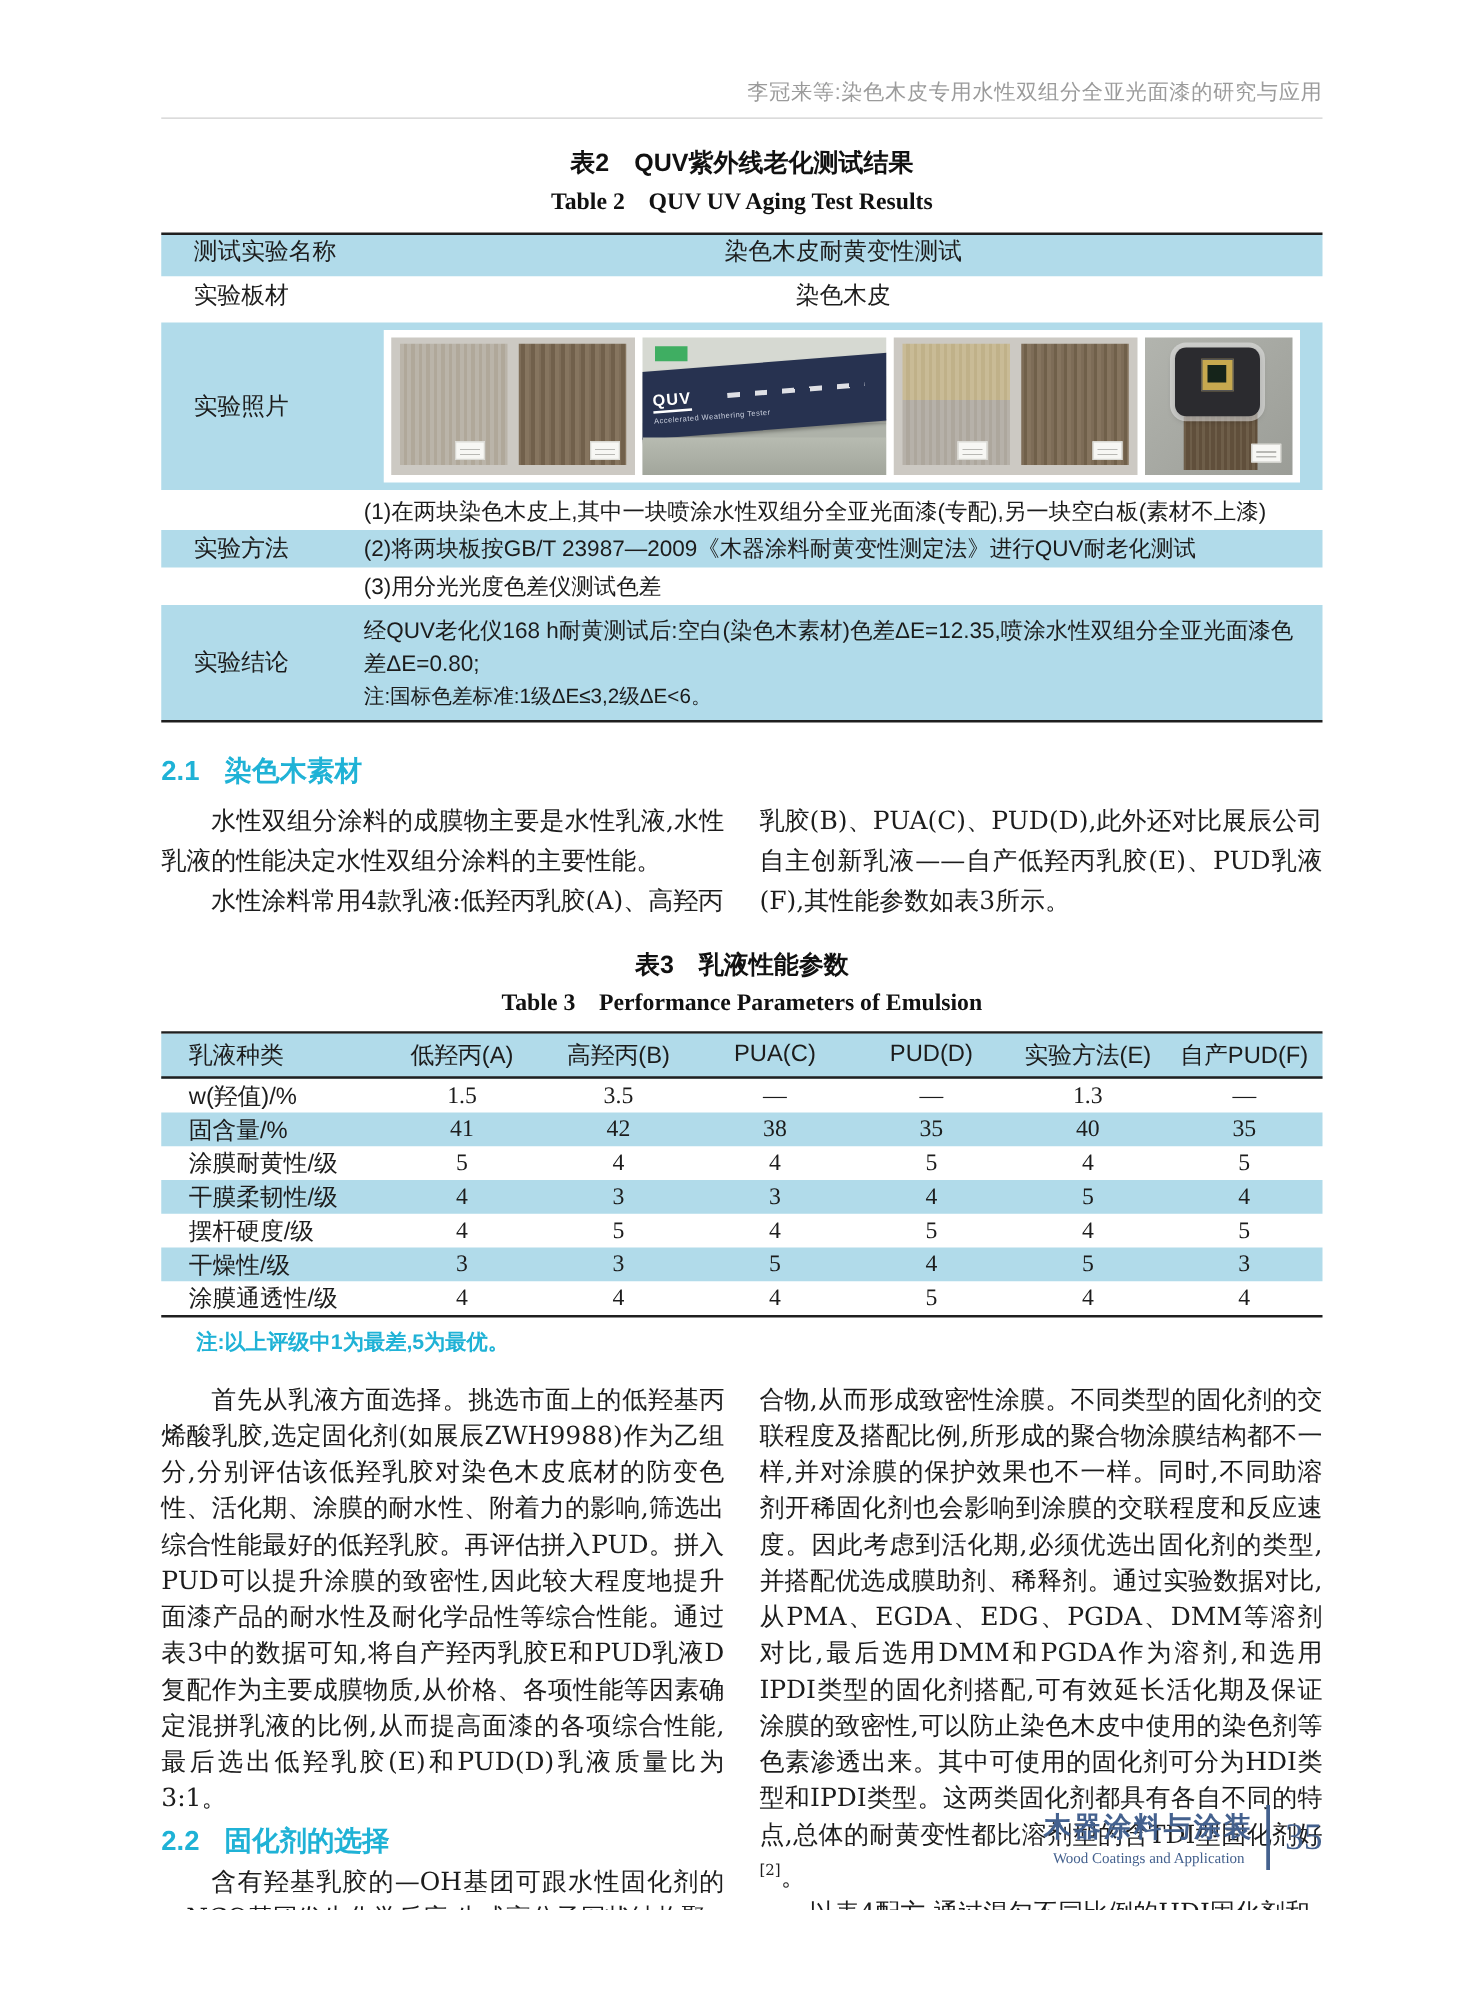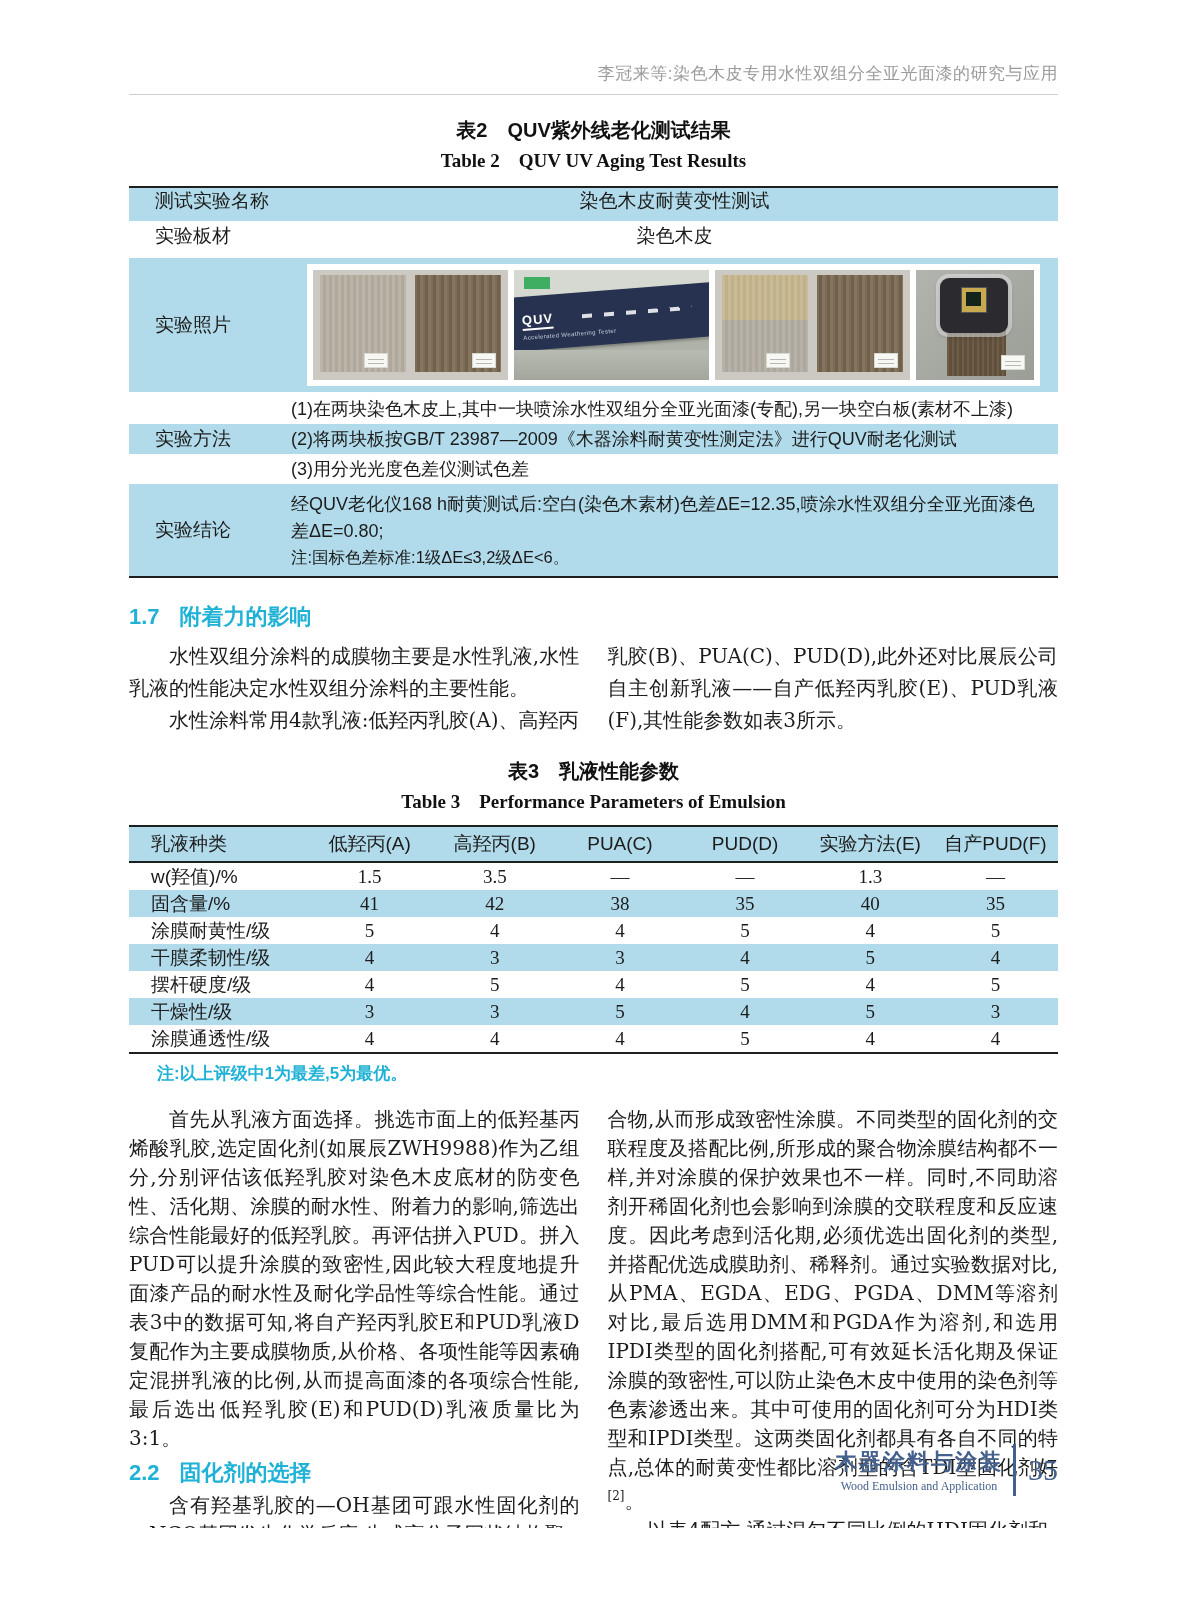--- a/index.html
+++ b/index.html
@@ -191,21 +191,21 @@
 
       <div class="t2-blue t2-conclusion">
         <div class="abs-label">实验结论</div>
         <div class="c-text">经QUV老化仪168 h耐黄测试后:空白(染色木素材)色差ΔE=12.35,喷涂水性双组分全亚光面漆色差ΔE=0.80;</div>
         <div class="c-note">注:国标色差标准:1级ΔE≤3,2级ΔE&lt;6。</div>
       </div>
 
     </div>
 
     <div class="sec-heading">
-      <span class="sec-num">1.7</span><span class="sec-title">附着力的影响</span>
+      <span class="sec-num">2.1</span><span class="sec-title">染色木素材</span>
     </div>
 
     <div class="two-col">
       <div class="col">
         <p class="indent">水性双组分涂料的成膜物主要是水性乳液,水性乳液的性能决定水性双组分涂料的主要性能。</p>
         <p class="indent">水性涂料常用4款乳液:低羟丙乳胶(A)、高羟丙</p>
       </div>
       <div class="col">
         <p>乳胶(B)、PUA(C)、PUD(D),此外还对比展辰公司自主创新乳液——自产低羟丙乳胶(E)、PUD乳液(F),其性能参数如表3所示。</p>
       </div>
@@ -304,18 +304,18 @@
         <p><span>合物,从而形成致密性涂膜。不同类型的固化剂的交联程度及搭配比例,所形成的聚合物涂膜结构都不一样,并对涂膜的保护效果也不一样。同时,不同助溶剂开稀固化剂也会影响到涂膜的交联程度和反应速度。因此考虑到活化期,必须优选出固化剂的类型,并搭配优选成膜助剂、稀释剂。通过实验数据对比,从PMA、EGDA、EDG、PGDA、DMM等溶剂对比,最后选用DMM和PGDA作为溶剂,和选用IPDI类型的固化剂搭配,可有效延长活化期及保证涂膜的致密性,可以防止染色木皮中使用的染色剂等色素渗透出来。其中可使用的固化剂可分为HDI类型和IPDI类型。这两类固化剂都具有各自不同的特点,总体的耐黄变性都比溶剂型的含TDI型固化剂好</span><span class="cite">[2]</span><span>。</span></p>
         <p class="indent">以表4配方,通过混匀不同比例的HDI固化剂和</p>
       </div>
     </div>
 
   </div>
 
   <div class="footer">
     <div class="f-text">
       <div class="f-cn">木器涂料与涂装</div>
-      <div class="f-en">Wood Emulsion and Application</div>
+      <div class="f-en">Wood Coatings and Application</div>
     </div>
     <div class="f-bar"></div>
     <div class="f-page">35</div>
   </div>
 </div>
 
 </body></html>

